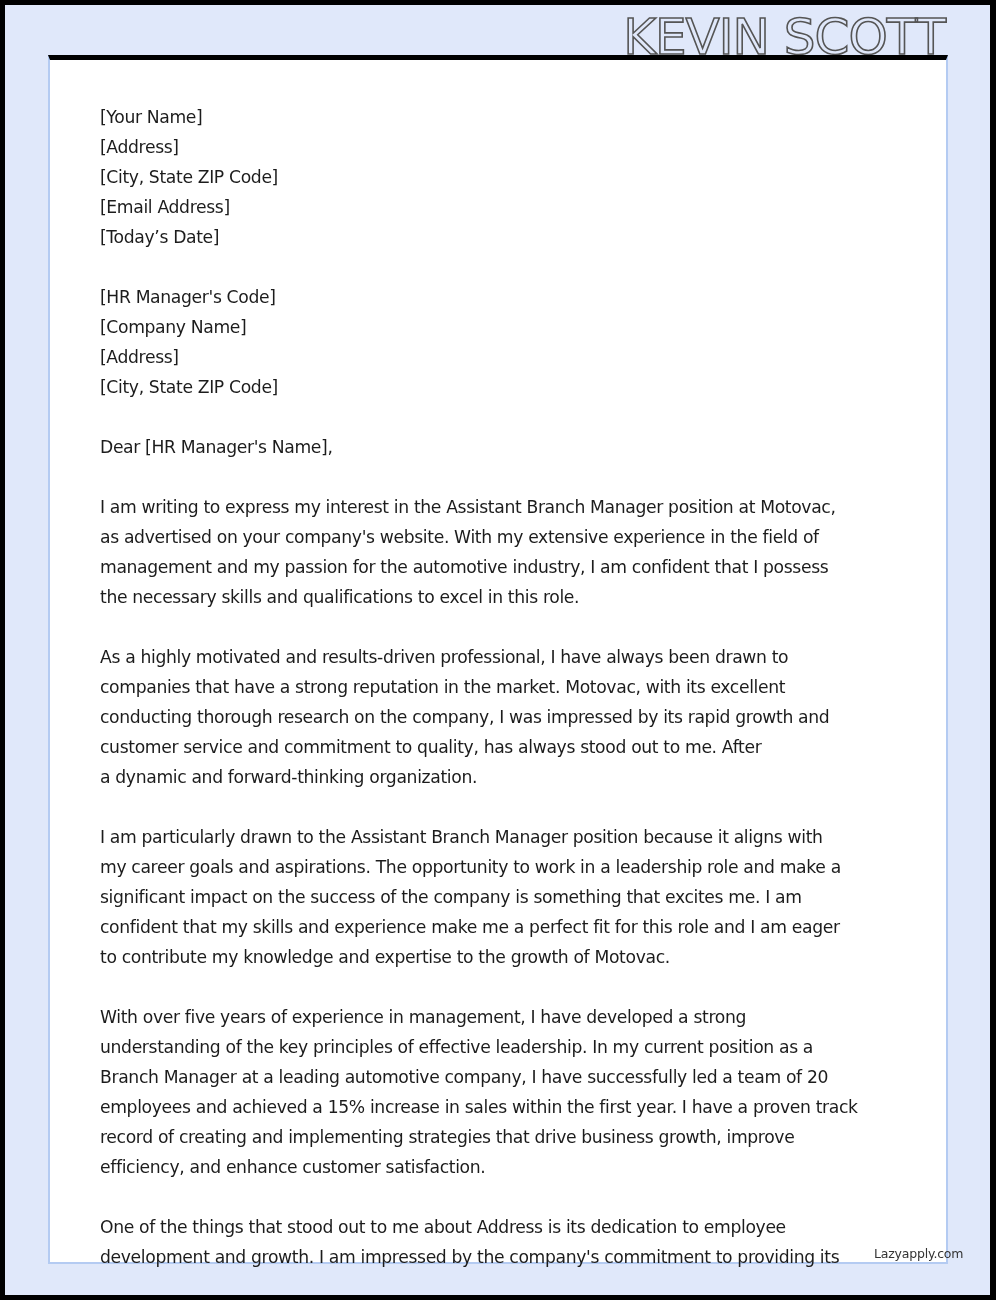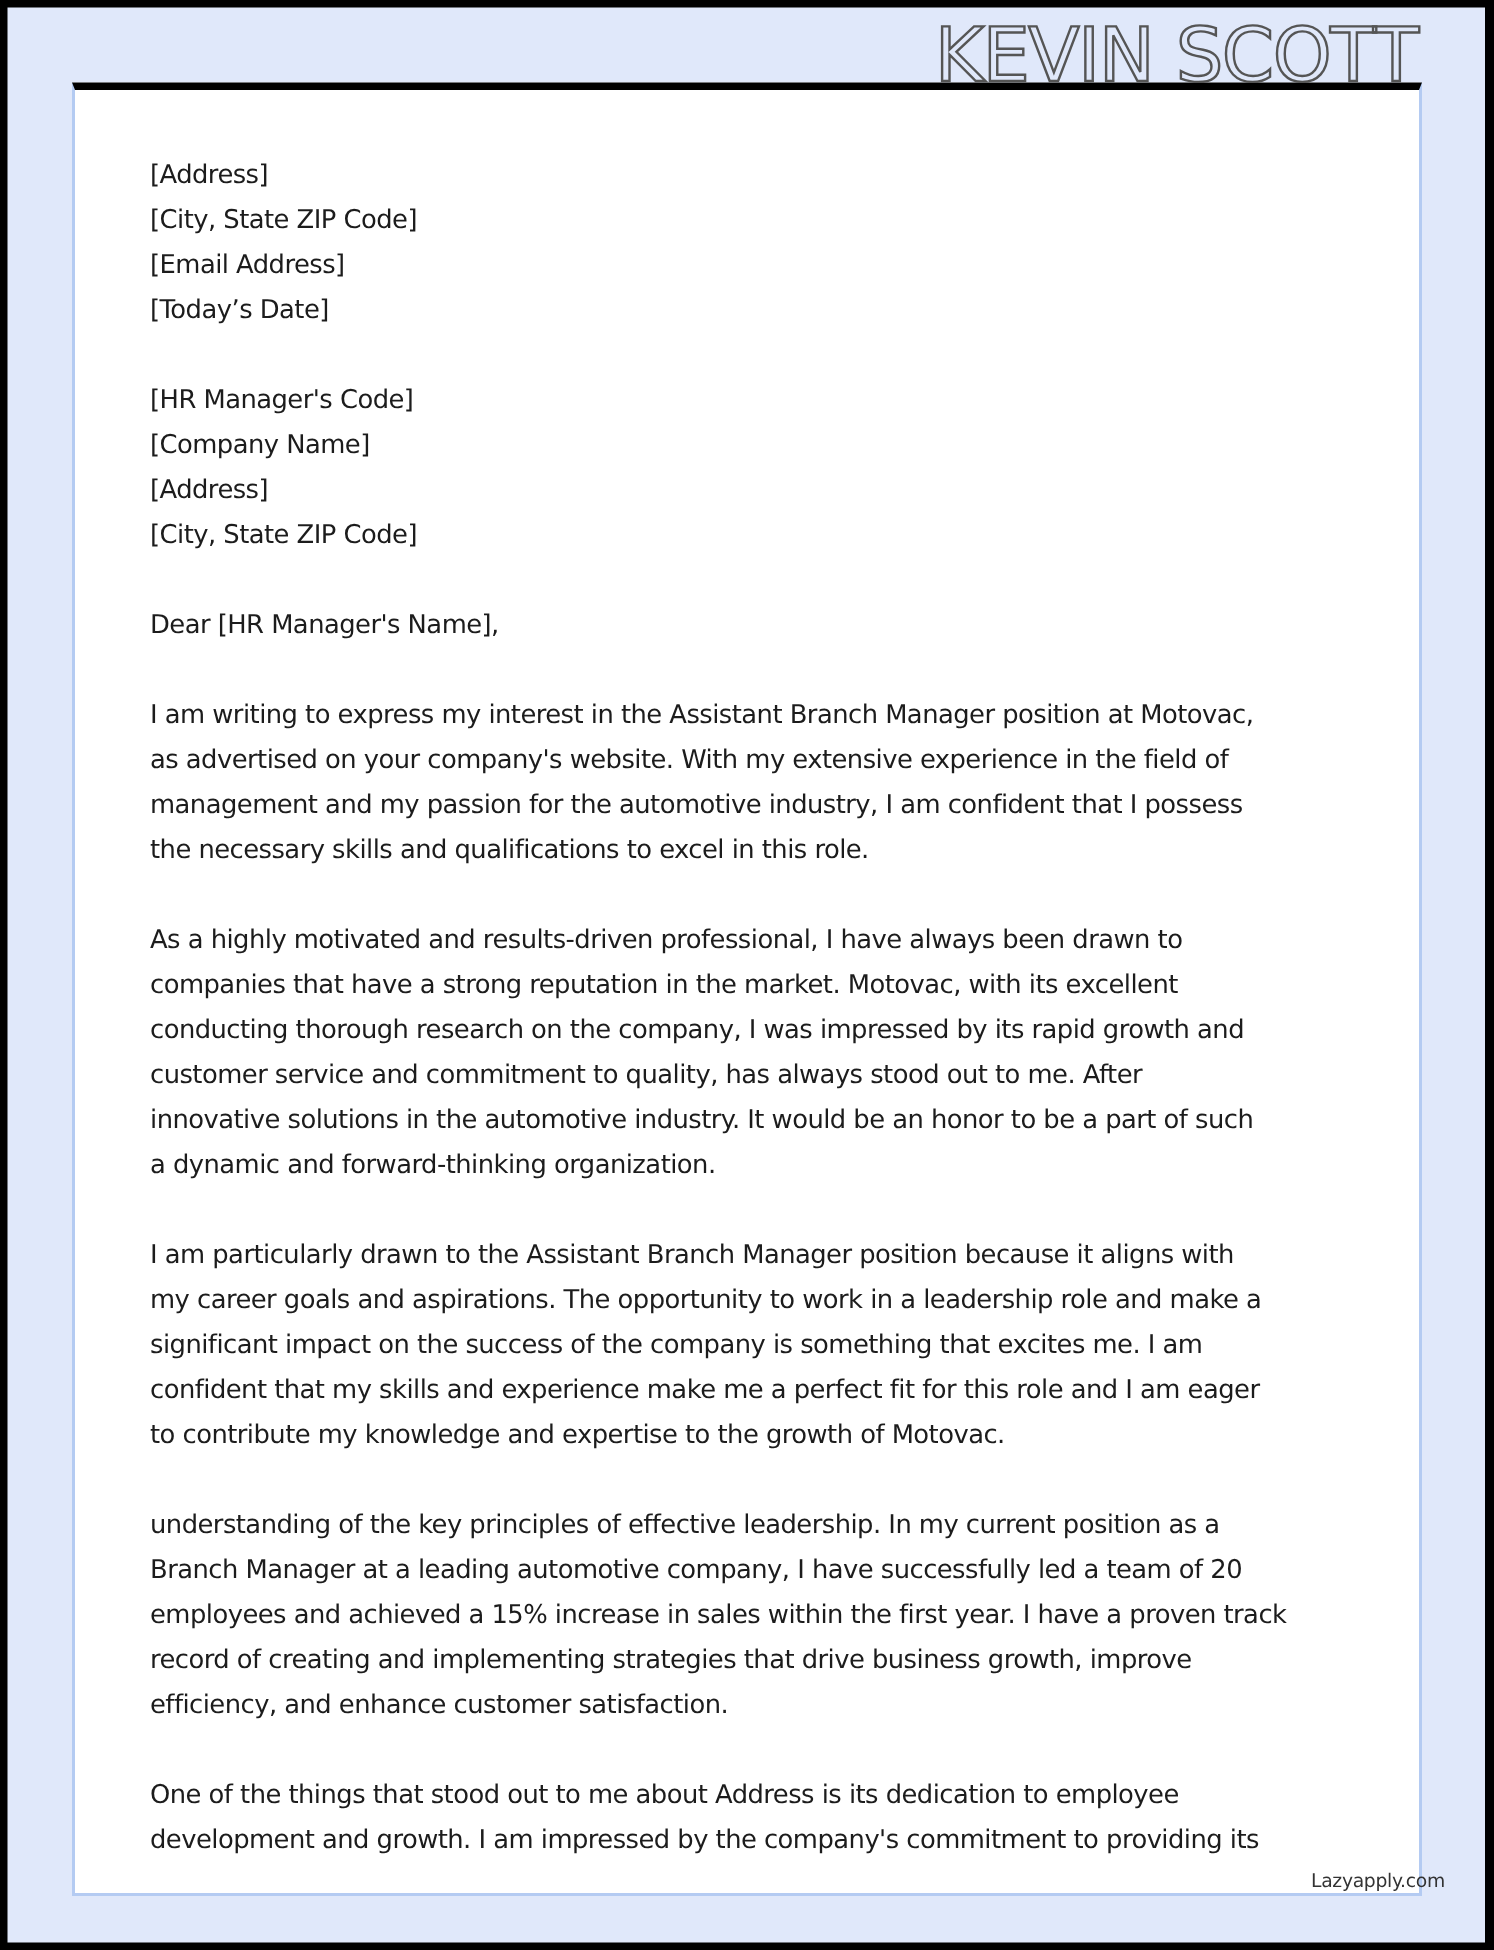--- a/index.html
+++ b/index.html
@@ -45,20 +45,21 @@
 </head>
 <body>
 
 <div class="frame">
   <div class="name-title">KEVIN SCOTT</div>
 
   <div class="page"></div>
 
   <div class="letter">
     <div>
+      <span class="line">[Your Name]</span>
       <span class="line">[Address]</span>
       <span class="line">[City, State ZIP Code]</span>
       <span class="line">[Email Address]</span>
       <span class="line">[Today’s Date]</span>
     </div>
     <span class="gap"></span>
     <div>
       <span class="line">[HR Manager's Code]</span>
       <span class="line">[Company Name]</span>
       <span class="line">[Address]</span>
@@ -74,35 +75,35 @@
       <span class="line">management and my passion for the automotive industry, I am confident that I possess</span>
       <span class="line">the necessary skills and qualifications to excel in this role.</span>
     </div>
     <span class="gap"></span>
 
     <div>
       <span class="line">As a highly motivated and results-driven professional, I have always been drawn to</span>
       <span class="line">companies that have a strong reputation in the market. Motovac, with its excellent</span>
       <span class="line">conducting thorough research on the company, I was impressed by its rapid growth and</span>
       <span class="line">customer service and commitment to quality, has always stood out to me. After</span>
-      <span class="line">innovative solutions in the automotive industry. It would be an honor to be a part of such</span>
       <span class="line">a dynamic and forward-thinking organization.</span>
     </div>
     <span class="gap"></span>
 
     <div>
       <span class="line">I am particularly drawn to the Assistant Branch Manager position because it aligns with</span>
       <span class="line">my career goals and aspirations. The opportunity to work in a leadership role and make a</span>
       <span class="line">significant impact on the success of the company is something that excites me. I am</span>
       <span class="line">confident that my skills and experience make me a perfect fit for this role and I am eager</span>
       <span class="line">to contribute my knowledge and expertise to the growth of Motovac.</span>
     </div>
     <span class="gap"></span>
 
     <div>
+      <span class="line">With over five years of experience in management, I have developed a strong</span>
       <span class="line">understanding of the key principles of effective leadership. In my current position as a</span>
       <span class="line">Branch Manager at a leading automotive company, I have successfully led a team of 20</span>
       <span class="line">employees and achieved a 15% increase in sales within the first year. I have a proven track</span>
       <span class="line">record of creating and implementing strategies that drive business growth, improve</span>
       <span class="line">efficiency, and enhance customer satisfaction.</span>
     </div>
     <span class="gap"></span>
 
     <div>
       <span class="line">One of the things that stood out to me about Address is its dedication to employee</span>

